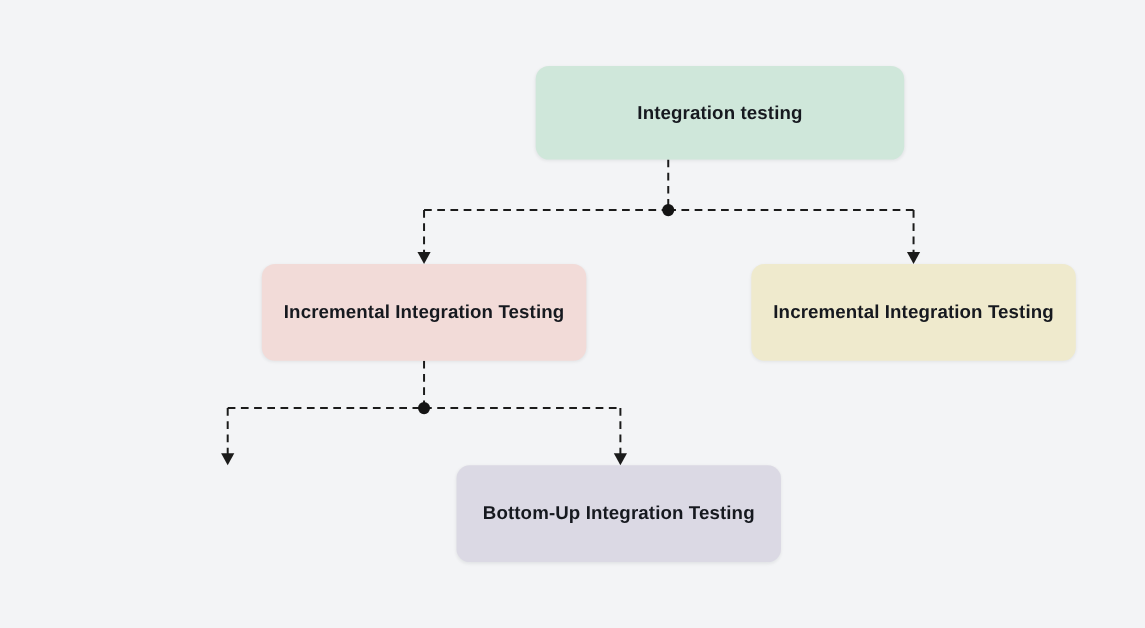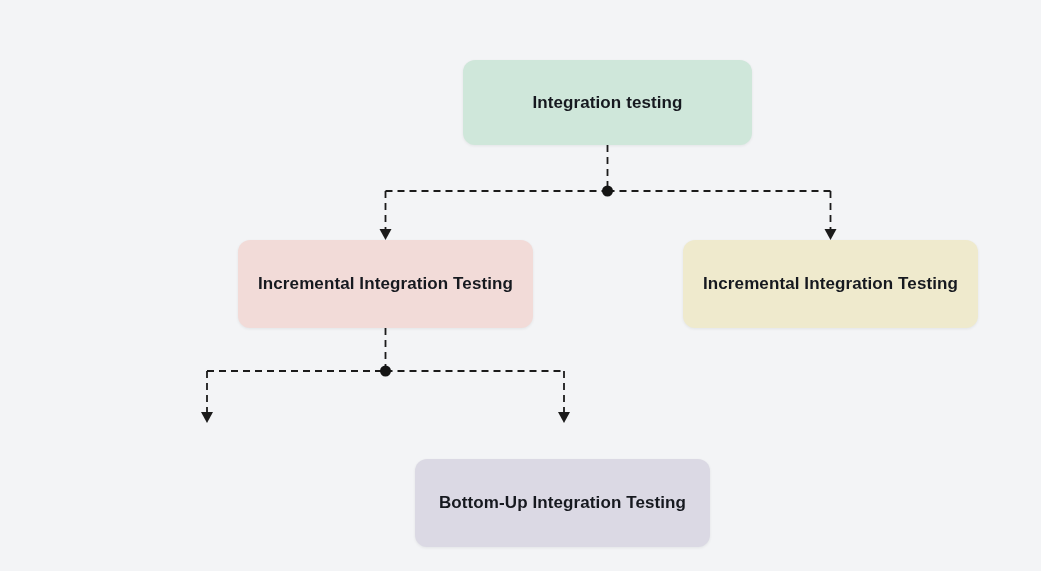--- a/index.html
+++ b/index.html
@@ -23,21 +23,21 @@
     border-radius: 12px;
     font-size: 17px;
     font-weight: 600;
     line-height: 26px;
     color: #16191f;
     box-shadow: 0 1px 3px rgba(20, 24, 31, 0.07);
     padding: 0 20px;
     box-sizing: border-box;
     letter-spacing: 0.1px;
   }
-  .node-root      { left: 463px; top: 60px;  width: 289px; height: 85px; text-align: right; }
+  .node-root      { left: 487px; top: 60px;  width: 335px; height: 85px; text-align: right; }
   .node-inc-left  { left: 238px; top: 240px; width: 295px; height: 88px; }
   .node-inc-right { left: 683px; top: 240px; width: 295px; height: 88px; }
   .node-top-down  { left: 62px;  top: 423px; width: 295px; height: 88px; }
   .node-bottom-up { left: 415px; top: 423px; width: 295px; height: 88px; }
   .edges-layer {
     position: absolute;
     left: 0; top: 0;
     width: 1041px;
     height: 571px;
     pointer-events: none;
@@ -85,15 +85,15 @@
     <circle class="junction-dot" cx="385.5" cy="371" r="5.5"></circle>
   </svg>
 
   <div class="node node-root" style="background: rgb(207, 231, 218);">Integration testing</div>
 
   <div class="node node-inc-left" style="background: rgb(242, 219, 216);">Incremental Integration Testing</div>
 
   <div class="node node-inc-right" style="background: rgb(239, 234, 205);">Incremental Integration Testing</div>
 
 
-  <div class="node node-bottom-up" style="background: rgb(219, 217, 228); margin-top: 36px;">Bottom-Up Integration Testing</div>
+  <div class="node node-bottom-up" style="background: rgb(219, 217, 228);">Bottom-Up Integration Testing</div>
 
 </div>
 
 </body></html>

